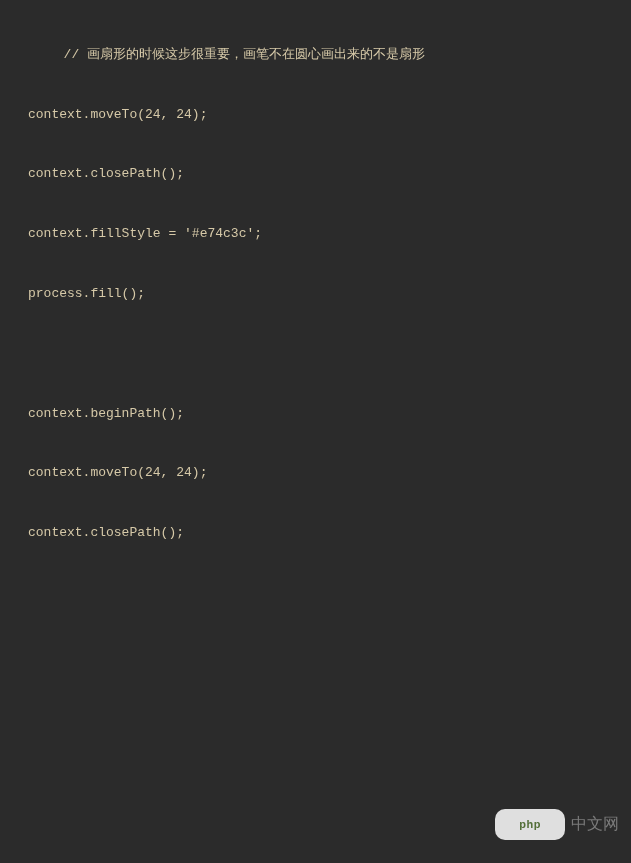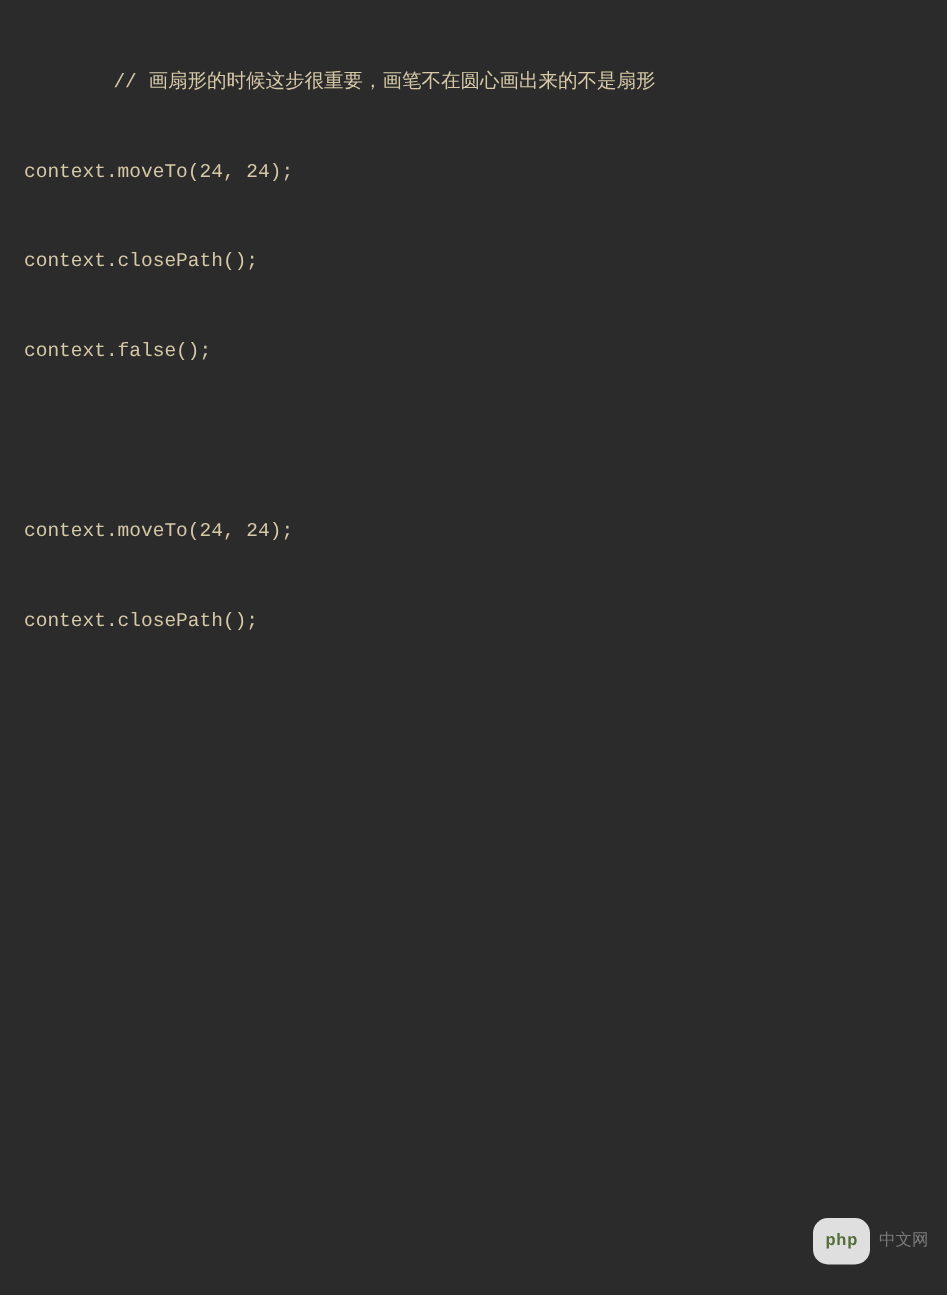--- a/index.html
+++ b/index.html
@@ -19,58 +19,60 @@
       overflow: hidden;
       position: relative;
     }
     .code-block {
       white-space: pre;
     }
     .line {
       display: block;
       padding-left: 18px;
     }
-    .indent1 { padding-left: 16px; }
-    .indent2 { padding-left: 60px; }
+    .indent1 { padding-left: 28px; }
+    .indent2 { padding-left: 48px; }
     .watermark {
       position: absolute;
       bottom: 20px;
       right: 12px;
       display: flex;
       align-items: center;
       gap: 6px;
       opacity: 0.85;
     }
     .watermark-badge {
       background: #fff;
       color: #333;
       font-family: Arial, sans-serif;
       font-size: 11px;
       font-weight: bold;
-      padding: 3px 8px;
+      padding: 3px 24px;
       border-radius: 10px;
       letter-spacing: 0.5px;
     }
     .watermark-badge .p1 { color: #5a7a3a; }
     .watermark-badge .p2 { color: #333; }
     .watermark-text {
       color: #888;
       font-family: "Microsoft YaHei", Arial, sans-serif;
-      font-size: 11px;
+      font-size: 16px;
     }
   </style>
 </head>
 <body>
 
 <div class="code-block">
 <span class="line indent2">  // 画扇形的时候这步很重要，画笔不在圆心画出来的不是扇形</span>
 <span class="line indent1">context.moveTo(24, 24);</span>
 <span class="line indent1">context.closePath();</span>
-<span class="line indent1">context.false();</span>
+<span class="line indent1">context.fillStyle = '#e74c3c';</span>
+<span class="line indent1">process.fill();</span>
 <span class="line"> </span>
+<span class="line indent1">context.beginPath();</span>
 <span class="line indent1">context.moveTo(24, 24);</span>
 <span class="line indent1">context.closePath();</span>
 
 
 
 
 
 
 
 

